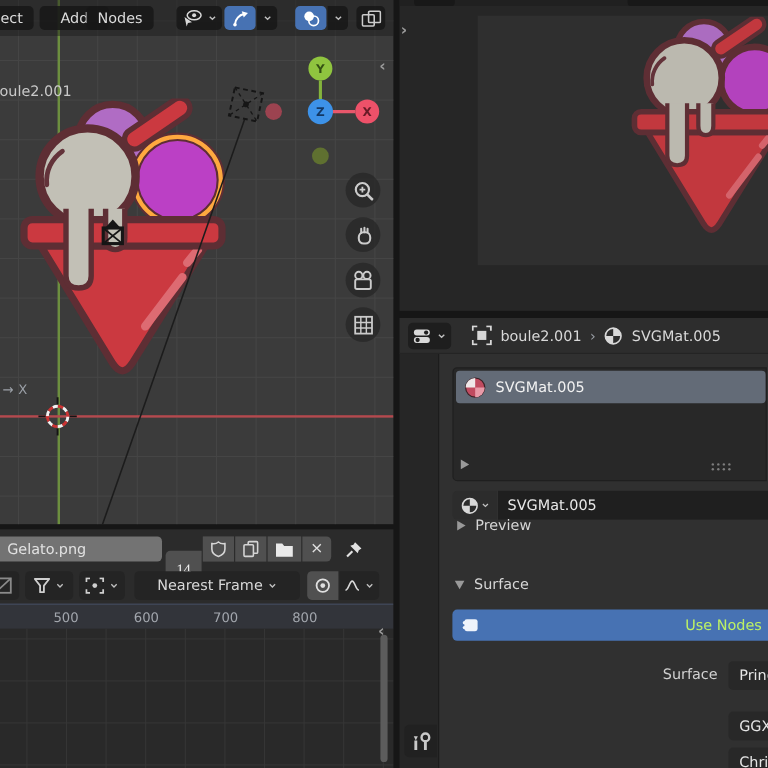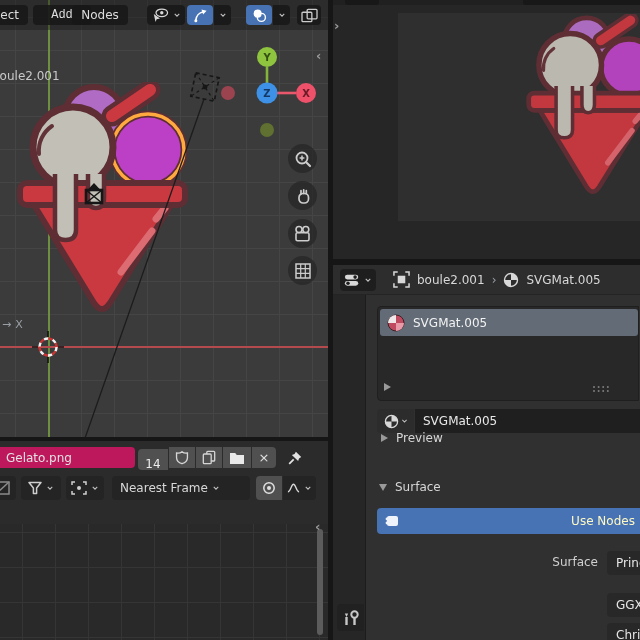--- a/index.html
+++ b/index.html
@@ -138,21 +138,21 @@
       <svg width="18" height="18" viewBox="0 0 18 18">
         <rect x="2" y="2" width="14" height="14" fill="none" stroke="#cccccc" stroke-width="1.5"></rect>
         <path d="M6.7,2 V16 M11.3,2 V16 M2,6.7 H16 M2,11.3 H16" stroke="#cccccc" stroke-width="1.2"></path>
       </svg>
     </div>
 
     <div class="b arrowglyph" style="left:316px;top:48px;">‹</div>
 
     <div class="b vheader">
       <div class="menubtn b" style="left:-27px;top:5px;width:55px;">Select</div>
-      <div class="menubtn b" style="left:33px;top:5px;width:58px;font-family:Liberation Mono, monospace;">Add</div>
+      <div class="menubtn b" style="left:33px;top:5px;width:58px;">Add</div>
       <div class="menubtn b" style="left:72px;top:5px;width:56px;">Nodes</div>
 
       <div class="b btn" style="left:147px;top:5px;width:38px;height:20px;background:rgba(24,24,24,.85);">
         <svg width="18" height="16" viewBox="0 0 20 18">
           <ellipse cx="12" cy="6.5" rx="6.5" ry="4.2" fill="none" stroke="#d8d8d8" stroke-width="1.4"></ellipse>
           <circle cx="12" cy="6.5" r="1.9" fill="#d8d8d8"></circle>
           <path d="M3,8 L10,13 L6.2,13.8 L5,17 Z" fill="#d8d8d8"></path>
         </svg>
         <svg width="8" height="6" viewBox="0 0 10 8">
           <polyline points="2,2.5 5,5.5 8,2.5" fill="none" stroke="#c0c0c0" stroke-width="1.5"></polyline>
@@ -188,24 +188,24 @@
         <svg width="17" height="15" viewBox="0 0 18 16">
           <rect x="1" y="4.5" width="10.5" height="10" rx="1" fill="none" stroke="#cccccc" stroke-width="1.4"></rect>
           <rect x="6.5" y="1.5" width="10.5" height="10" rx="1" fill="none" stroke="#cccccc" stroke-width="1.4"></rect>
         </svg>
       </div>
     </div>
   </div>
 
   <div class="b dope">
 
-    <div class="b" style="left:0;top:6px;width:135px;height:21px;background:#be185d;border-radius:0 4px 4px 0;display:flex;align-items:center;padding-left:6px;">
+    <div class="b" style="left:0;top:6px;width:135px;height:21px;background:#737373;border-radius:0 4px 4px 0;display:flex;align-items:center;padding-left:6px;">
       <span class="txt" style="color:#e2e2e2;">Gelato.png</span>
     </div>
-    <div class="b graybtn" style="left:138px;top:8px;width:30px;height:21px;border-radius:4px 0 0 4px;display:flex;align-items:flex-end;justify-content:center;">
+    <div class="b graybtn" style="left:138px;top:18px;width:30px;height:21px;border-radius:4px 0 0 4px;display:flex;align-items:flex-end;justify-content:center;font-family:Liberation Serif, serif;">
       <span class="txt" style="color:#ececec;">14</span>
     </div>
     <div class="b graybtn" style="left:169px;top:6px;width:26px;height:21px;display:flex;align-items:center;justify-content:center;">
       <svg width="14" height="15" viewBox="0 0 18 18">
         <path d="M9,1.5 C11,3.2 13.8,3.6 16,3.2 V9 C16,13.3 12.8,15.8 9,17 C5.2,15.8 2,13.3 2,9 V3.2 C4.2,3.6 7,3.2 9,1.5 Z" fill="none" stroke="#d5d5d5" stroke-width="1.7"></path>
       </svg>
     </div>
     <div class="b graybtn" style="left:196px;top:6px;width:26px;height:21px;display:flex;align-items:center;justify-content:center;">
       <svg width="14" height="15" viewBox="0 0 16 17">
         <rect x="5.5" y="1.5" width="9" height="11" rx="1" fill="none" stroke="#d5d5d5" stroke-width="1.5"></rect>
@@ -243,41 +243,48 @@
     </div>
     <div class="b btn" style="left:66px;top:35px;width:38px;height:24px;">
       <svg width="16" height="14" viewBox="0 0 16 14">
         <path d="M1,4 V1 H4 M12,1 H15 V4 M15,10 V13 H12 M4,13 H1 V10" fill="none" stroke="#cfcfcf" stroke-width="1.5"></path>
         <circle cx="8" cy="7" r="2" fill="#cfcfcf"></circle>
       </svg>
       <svg width="8" height="6" viewBox="0 0 10 8">
         <polyline points="2,2.5 5,5.5 8,2.5" fill="none" stroke="#c0c0c0" stroke-width="1.5"></polyline>
       </svg>
     </div>
-    <div class="b btn" style="left:112px;top:35px;width:138px;height:24px;justify-content:flex-start;padding:0 8px;">
+    <div class="b btn" style="left:112px;top:35px;width:138px;height:24px;justify-content:center;padding:0 8px;">
       <span class="txt">Nearest Frame</span>
       <svg width="8" height="6" viewBox="0 0 10 8">
         <polyline points="2,2.5 5,5.5 8,2.5" fill="none" stroke="#c0c0c0" stroke-width="1.5"></polyline>
       </svg>
     </div>
     <div class="b graybtn" style="left:256px;top:35px;width:26px;height:24px;border-radius:4px 0 0 4px;display:flex;align-items:center;justify-content:center;">
       <svg width="14" height="14" viewBox="0 0 14 14">
         <circle cx="7" cy="7" r="5.2" fill="none" stroke="#e0e0e0" stroke-width="1.5"></circle>
         <circle cx="7" cy="7" r="2" fill="#e0e0e0"></circle>
       </svg>
     </div>
     <div class="b btn" style="left:283px;top:35px;width:33px;height:24px;border-radius:0 4px 4px 0;">
       <svg width="13" height="12" viewBox="0 0 14 12">
         <path d="M1,10 C4,10 4.5,2 7,2 C9.5,2 10,10 13,10" fill="none" stroke="#d8d8d8" stroke-width="1.5"></path>
       </svg>
       <svg width="8" height="6" viewBox="0 0 10 8">
         <polyline points="2,2.5 5,5.5 8,2.5" fill="none" stroke="#c0c0c0" stroke-width="1.5"></polyline>
       </svg>
     </div>
 
+    <div class="b ruler">
+      <div class="b" style="left:0;top:0;width:328px;height:1px;background:#434a5c;"></div>
+      <span class="tick" style="left:55px;">500</span>
+      <span class="tick" style="left:122px;">600</span>
+      <span class="tick" style="left:188px;">700</span>
+      <span class="tick" style="left:254px;">800</span>
+    </div>
 
     <div class="b dopecanvas"></div>
     <div class="b" style="left:317px;top:88px;width:6px;height:106px;background:#5c5c5c;border-radius:3px;"></div>
     <div class="b arrowglyph" style="left:315px;top:78px;">‹</div>
   </div>
 
   <div class="b vline" style="left:328px;top:0;width:5px;height:640px;"></div>
   <div class="b vline" style="left:0;top:437px;width:328px;height:4px;"></div>
   <div class="b vline" style="left:333px;top:259px;width:307px;height:6px;"></div>
 
@@ -391,21 +398,21 @@
       <span class="tri tri-d"></span>
       <span>Surface</span>
     </div>
 
     <div class="b bluebtn" style="left:11px;top:213px;width:452px;height:26px;border-radius:4px;display:flex;align-items:center;justify-content:center;">
       <svg class="b" style="left:8px;top:6px;" width="15" height="14" viewBox="0 0 15 14">
         <rect x="2" y="2" width="11" height="10" rx="2" fill="#eef3fb"></rect>
         <circle cx="2" cy="5" r="1.4" fill="#eef3fb"></circle>
         <circle cx="2" cy="9" r="1.4" fill="#eef3fb"></circle>
       </svg>
-      <span class="txt" style="color:#fef9c3;">Use Nodes</span>
+      <span class="txt" style="color:#bef264;">Use Nodes</span>
     </div>
 
     <div class="b txt" style="left:90px;top:261px;width:142px;text-align:right;color:#d0d0d0;">Surface</div>
     <div class="b ddfield" style="left:241px;top:256px;width:226px;height:24px;">
       <span>Principled BSDF</span>
     </div>
 
     <div class="b ddfield" style="left:241px;top:298px;width:226px;height:24px;">
       <span>GGX</span>
     </div>

